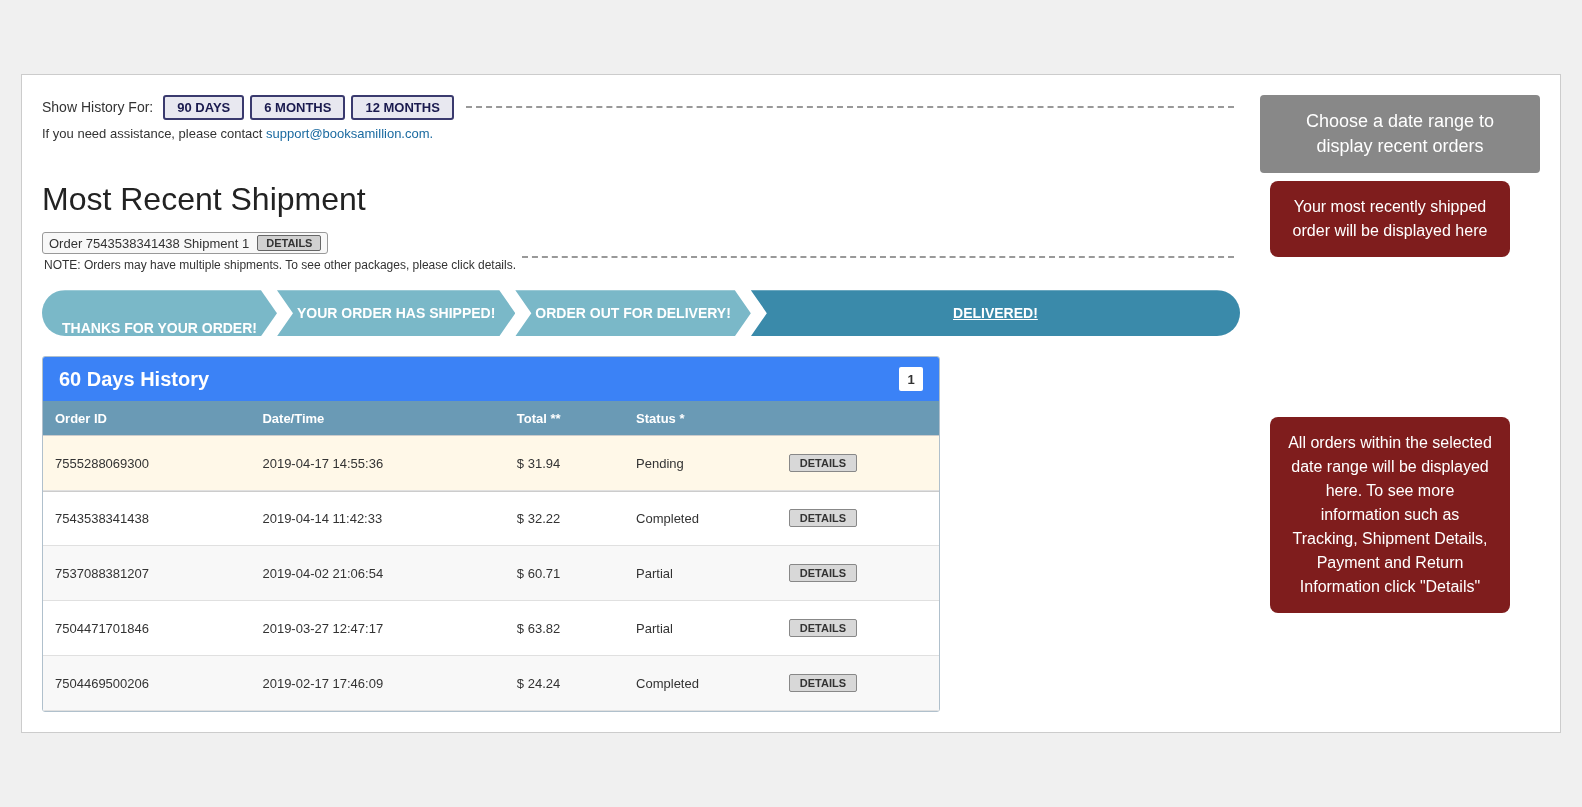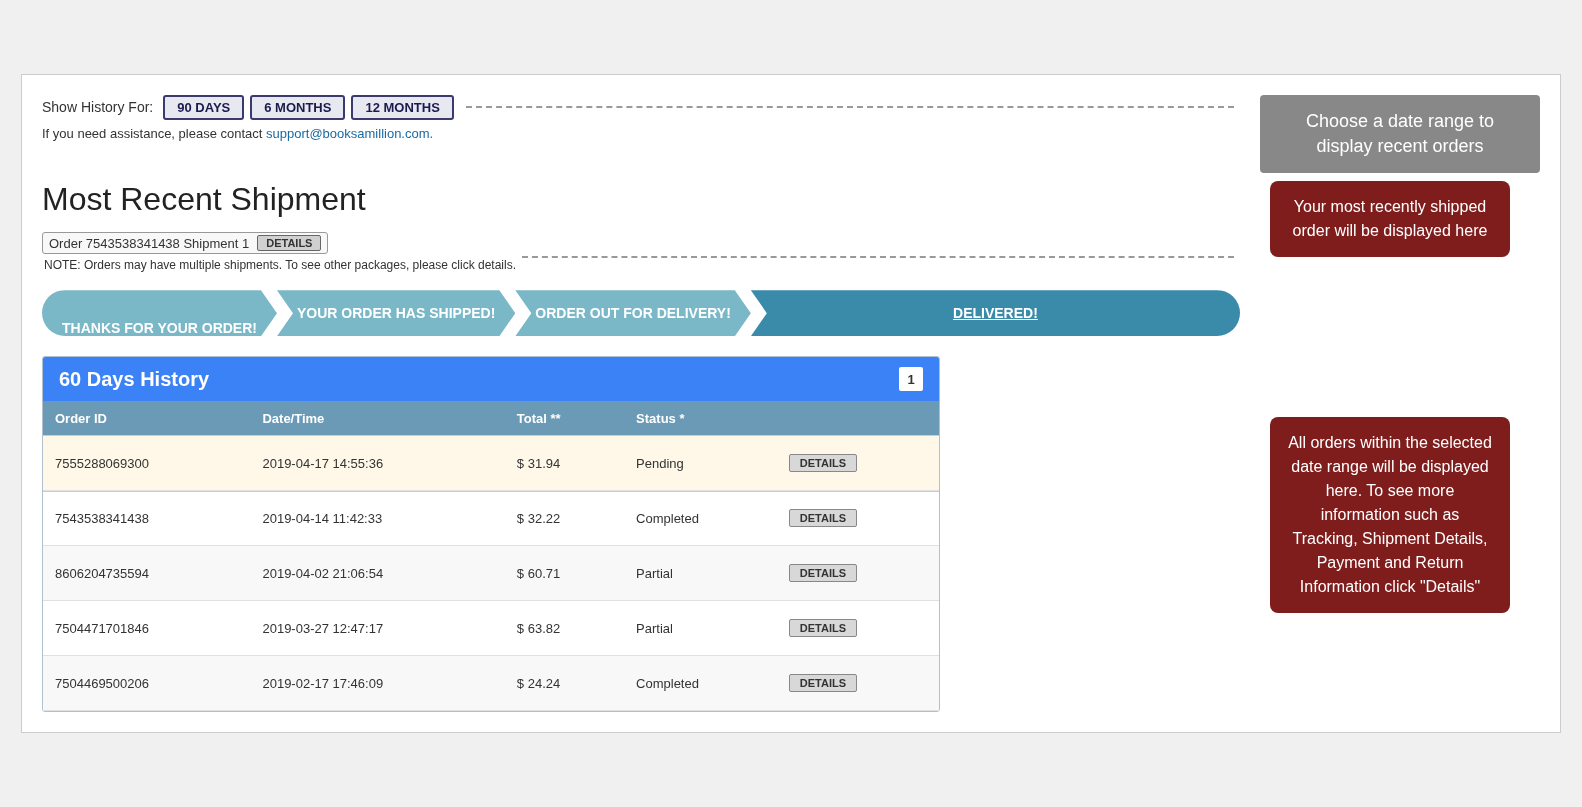--- a/index.html
+++ b/index.html
@@ -314,21 +314,21 @@
     <td><button class="details-btn">DETAILS</button></td>
   </tr>
                 <tr>
     <td>7543538341438</td>
     <td>2019-04-14 11:42:33</td>
     <td>$ 32.22</td>
     <td>Completed</td>
     <td><button class="details-btn">DETAILS</button></td>
   </tr>
                 <tr>
-    <td>8606204735594</td>
+    <td>7537088381207</td>
     <td>2019-04-02 21:06:54</td>
     <td>$ 60.71</td>
     <td>Partial</td>
     <td><button class="details-btn">DETAILS</button></td>
   </tr>
                 <tr>
     <td>7504471701846</td>
     <td>2019-03-27 12:47:17</td>
     <td>$ 63.82</td>
     <td>Partial</td>

